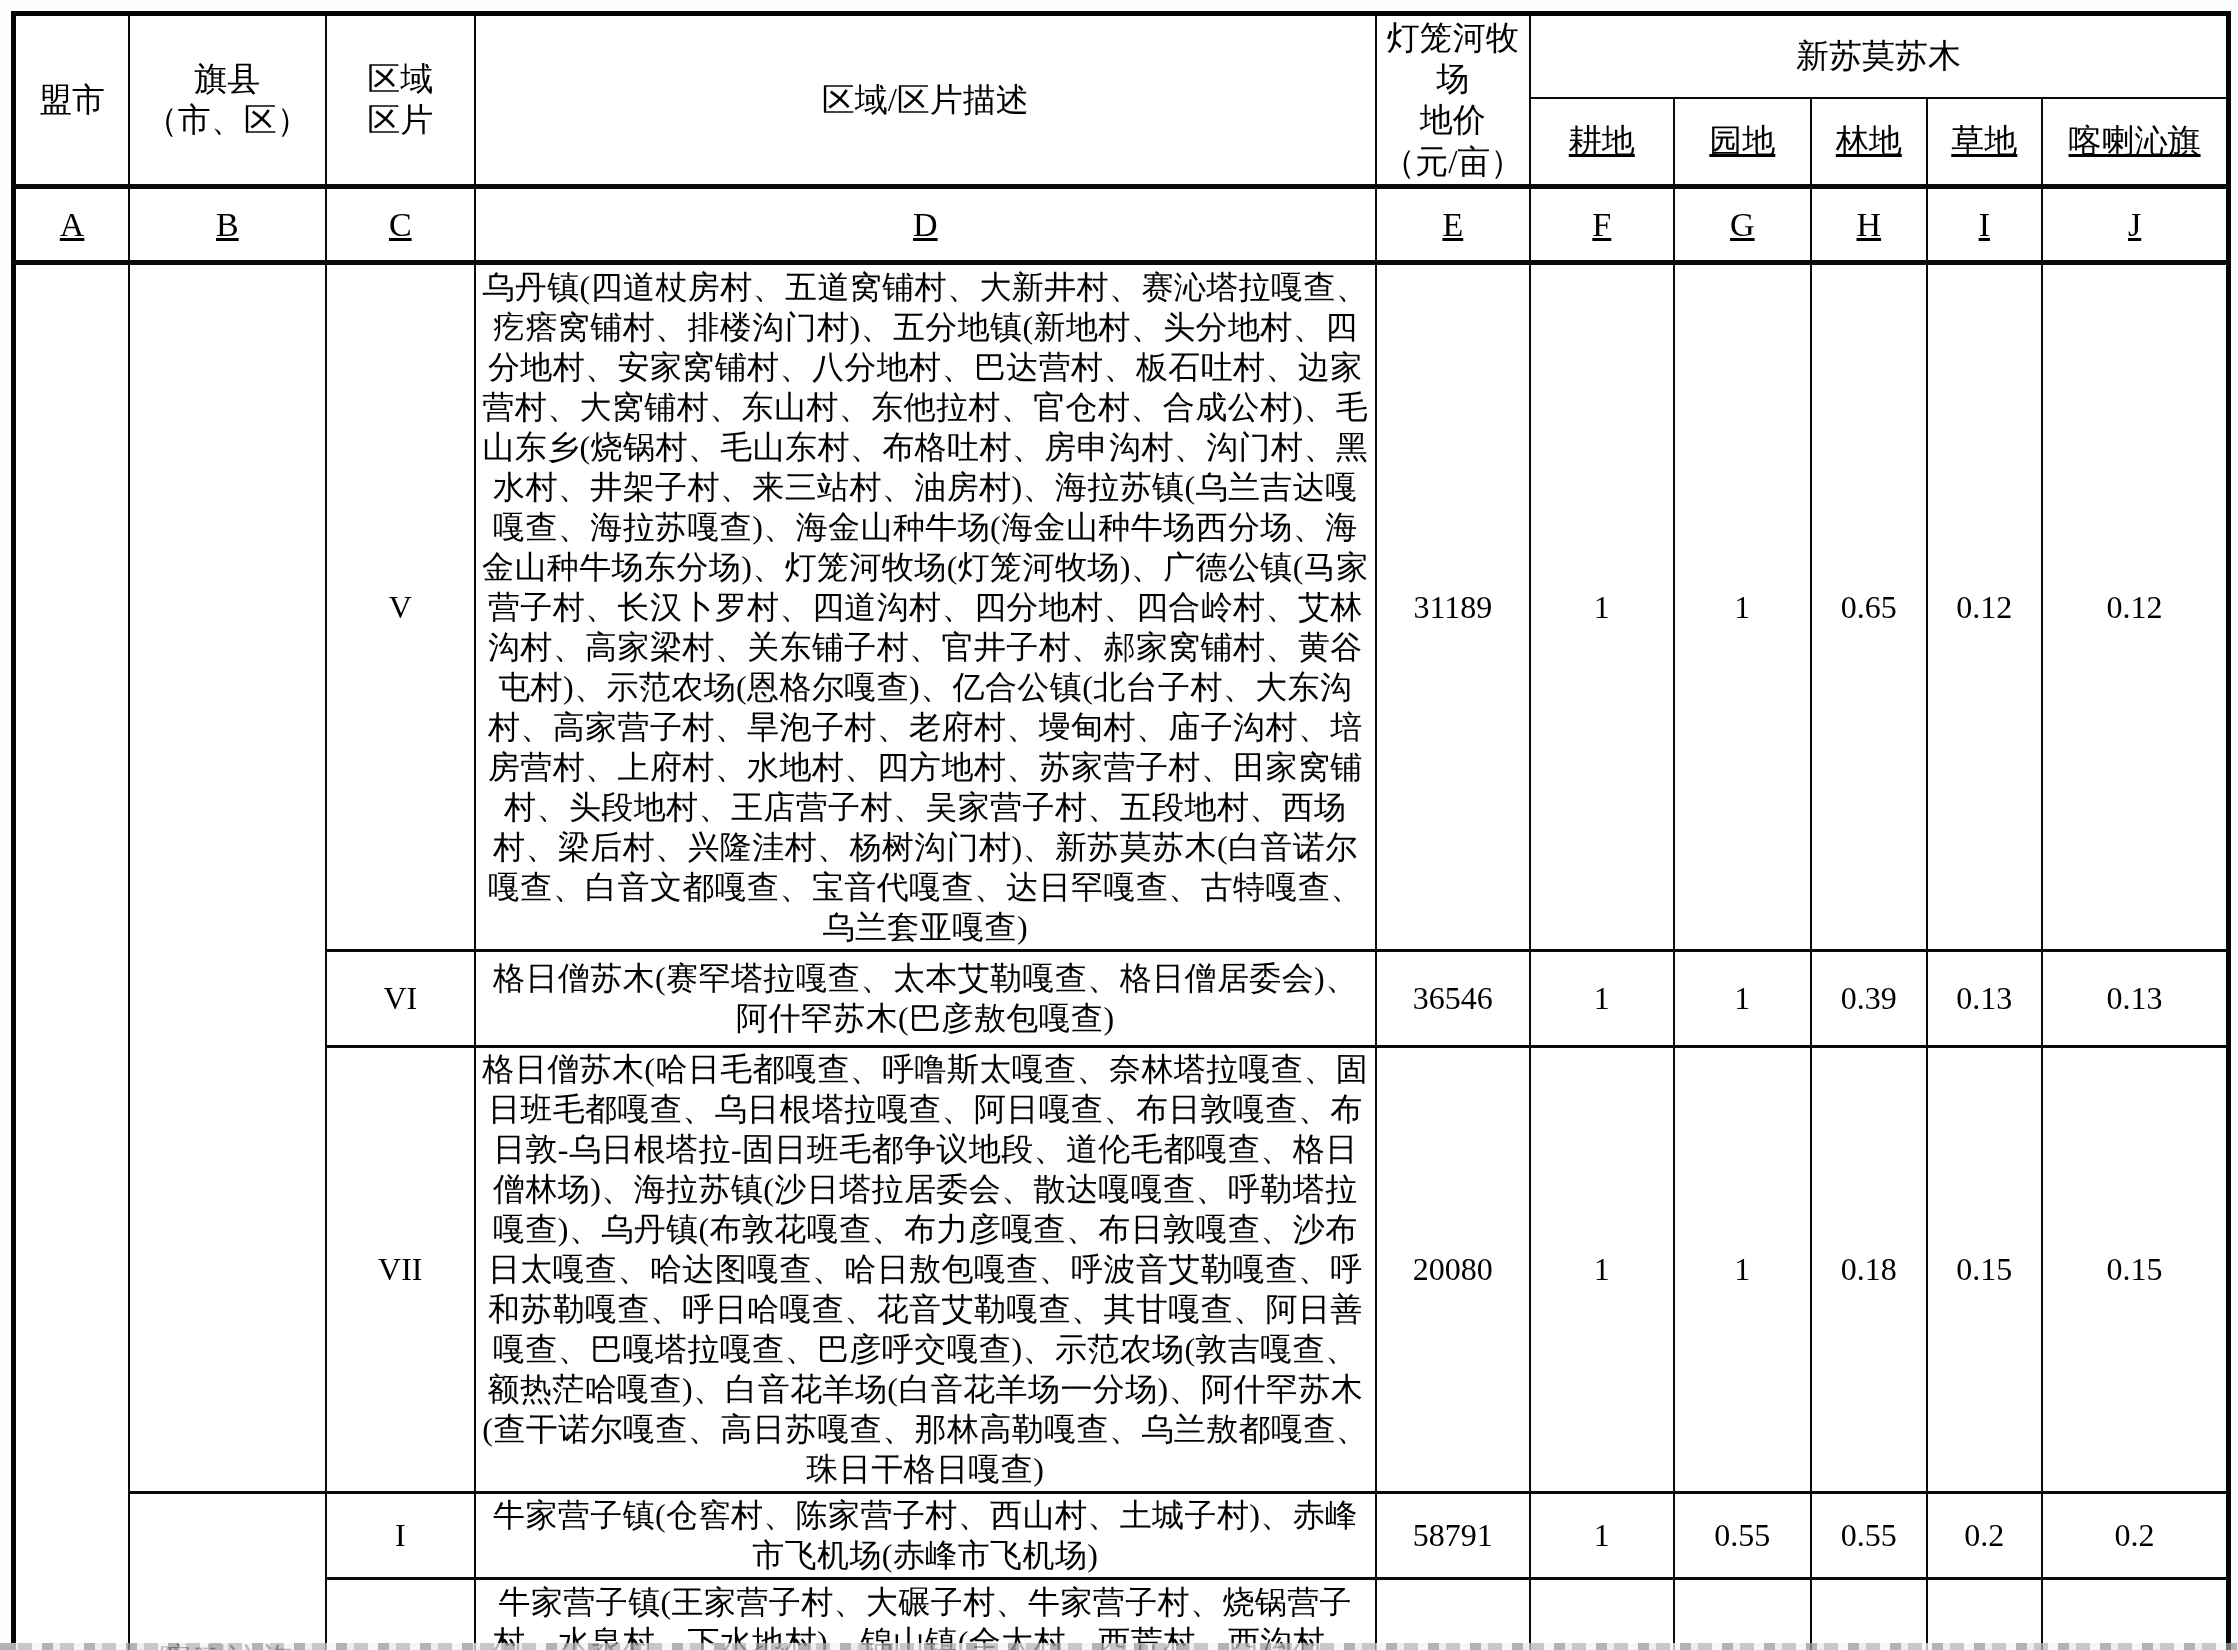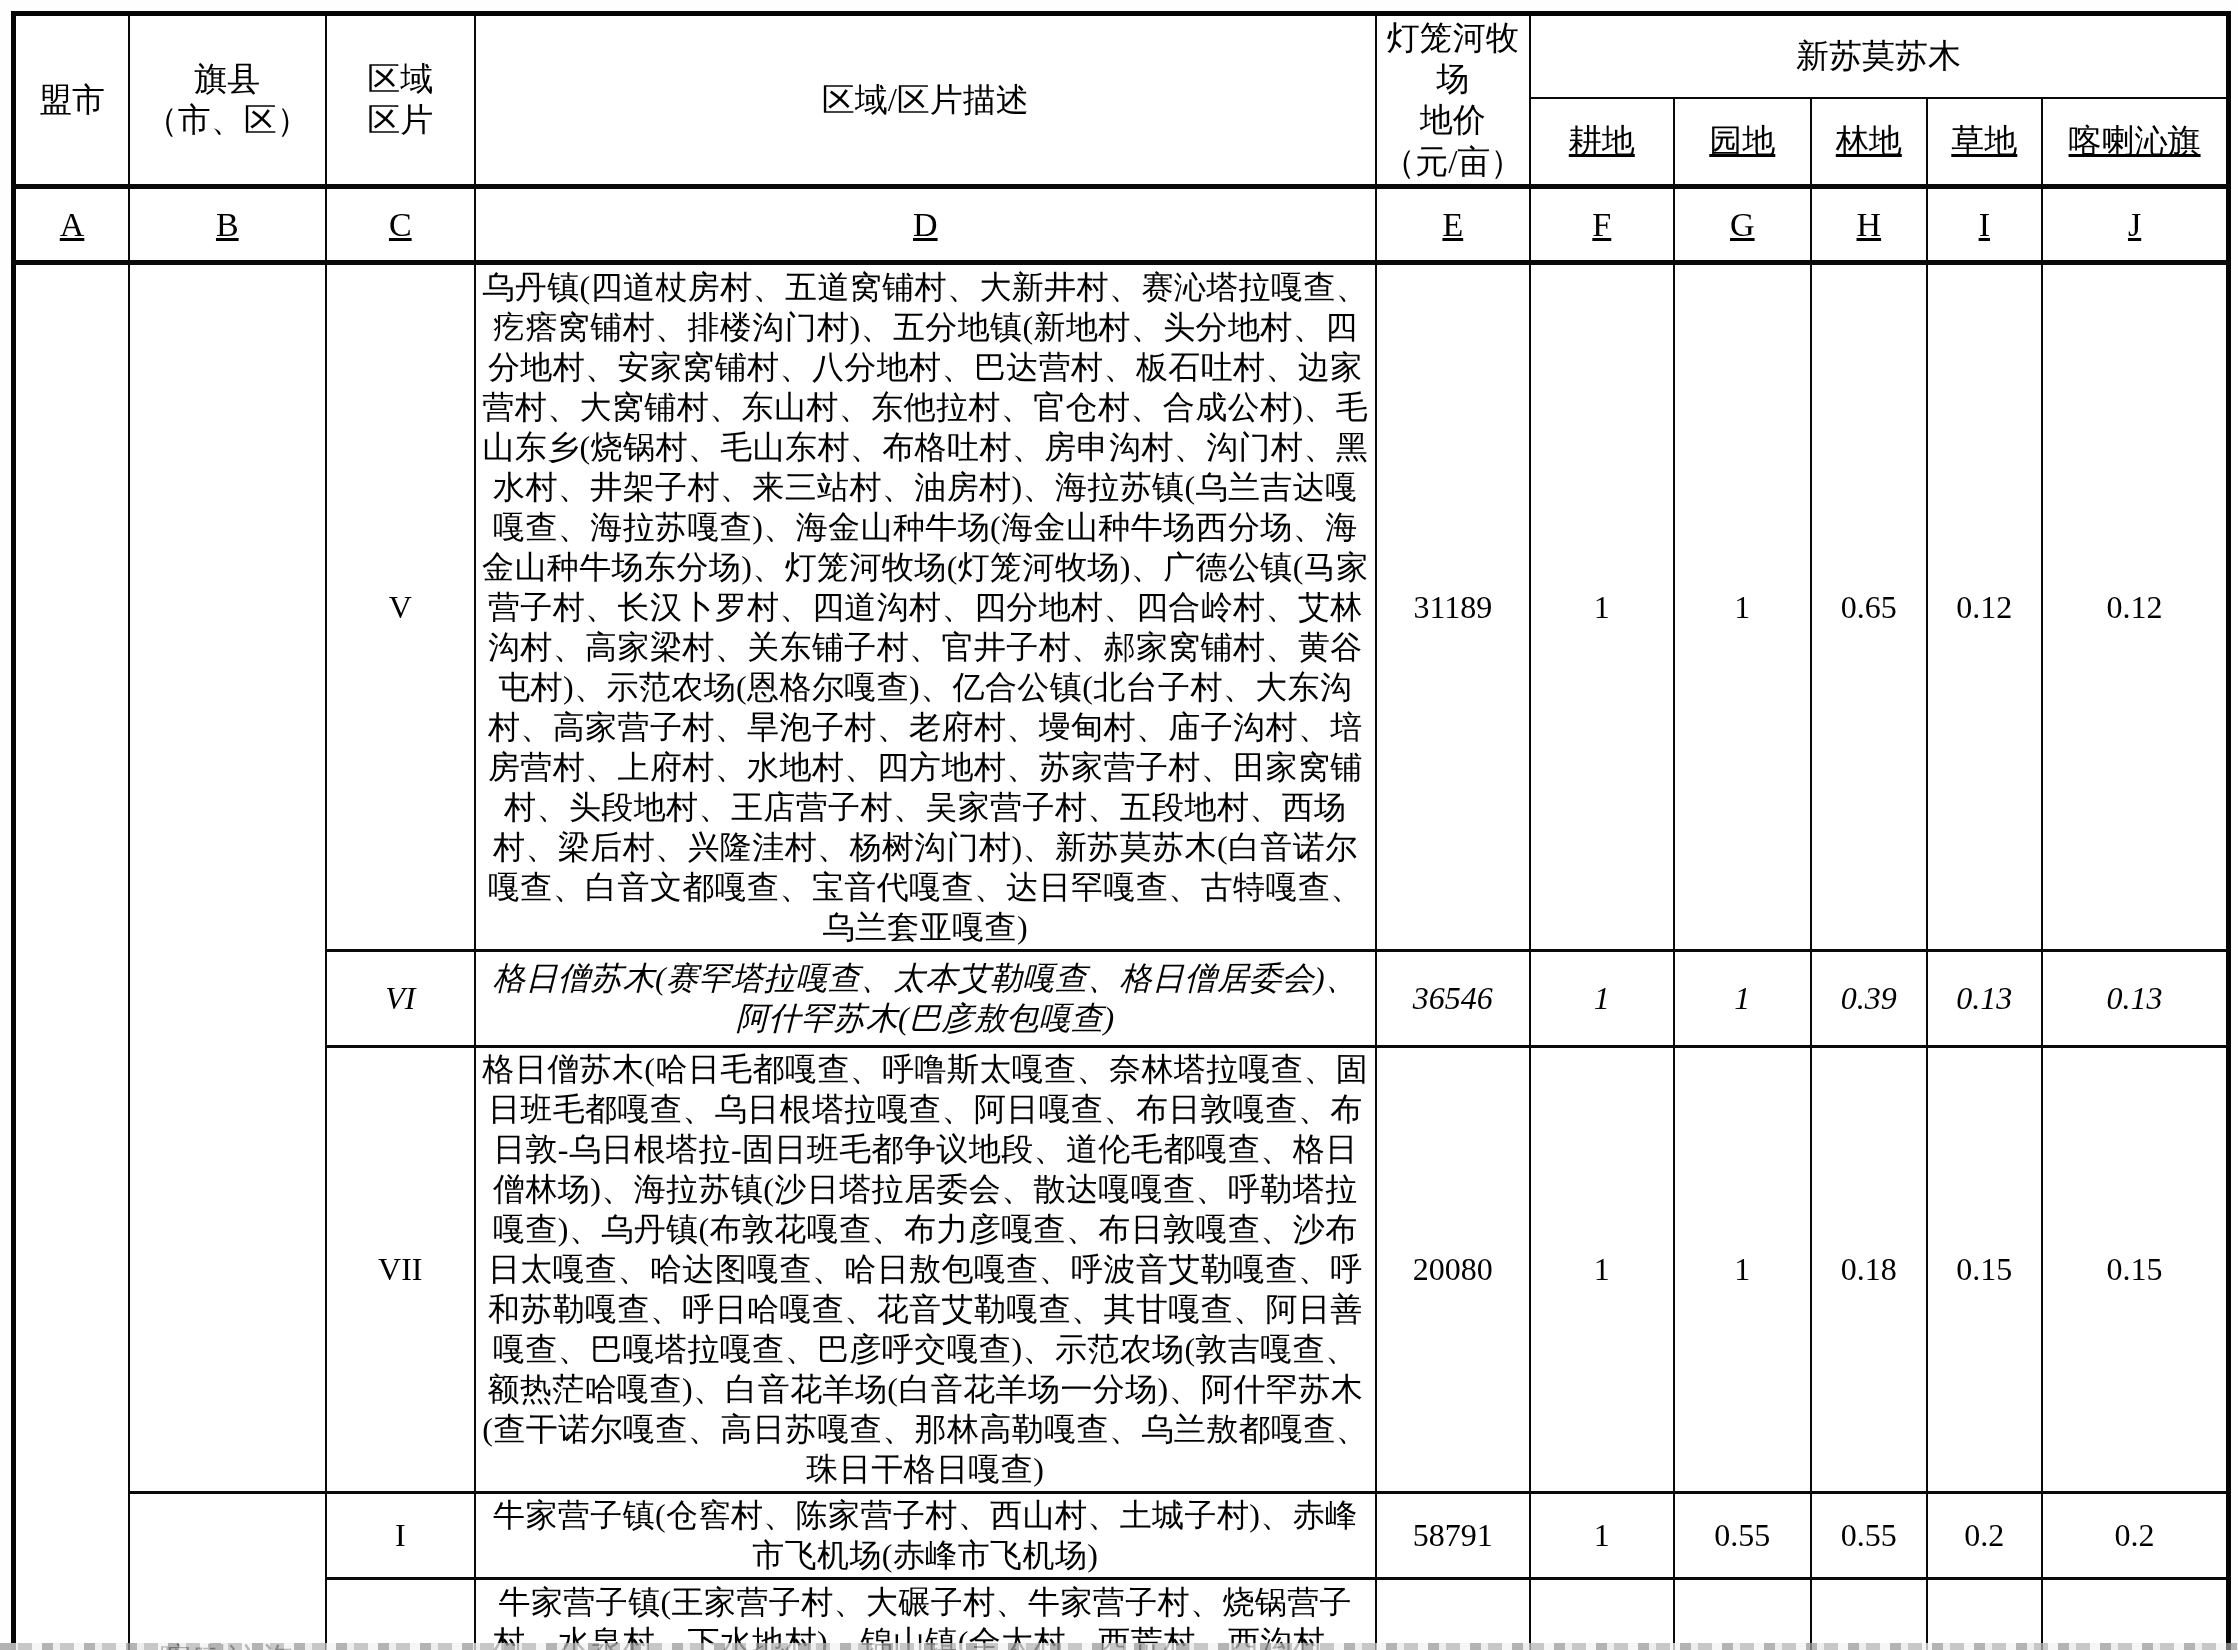--- a/index.html
+++ b/index.html
@@ -58,21 +58,21 @@
   }
   tr.letters td { font-size: 34px; }
   tr.hdr1 td, tr.hdr2 td { font-size: 33px; }
   td.banner-cell { font-size: 34px; letter-spacing: 1.6px; }
 
   
   tr.hdr1    { height: 76px; }
   tr.hdr2    { height: 80px; }
   tr.letters { height: 76px; }
   tr.r0 { height: 603px; }
-  tr.r1 { height: 96px; font-style: italic; }
+  tr.r1 { height: 96px; }
   tr.r2 { height: 380px; }
   tr.r3 { height: 77px; }
   tr.r4 { height: 222px; }
 
   
   .scan-noise {
     position: absolute;
     left: 0;
     bottom: 0;
     width: 100%;

